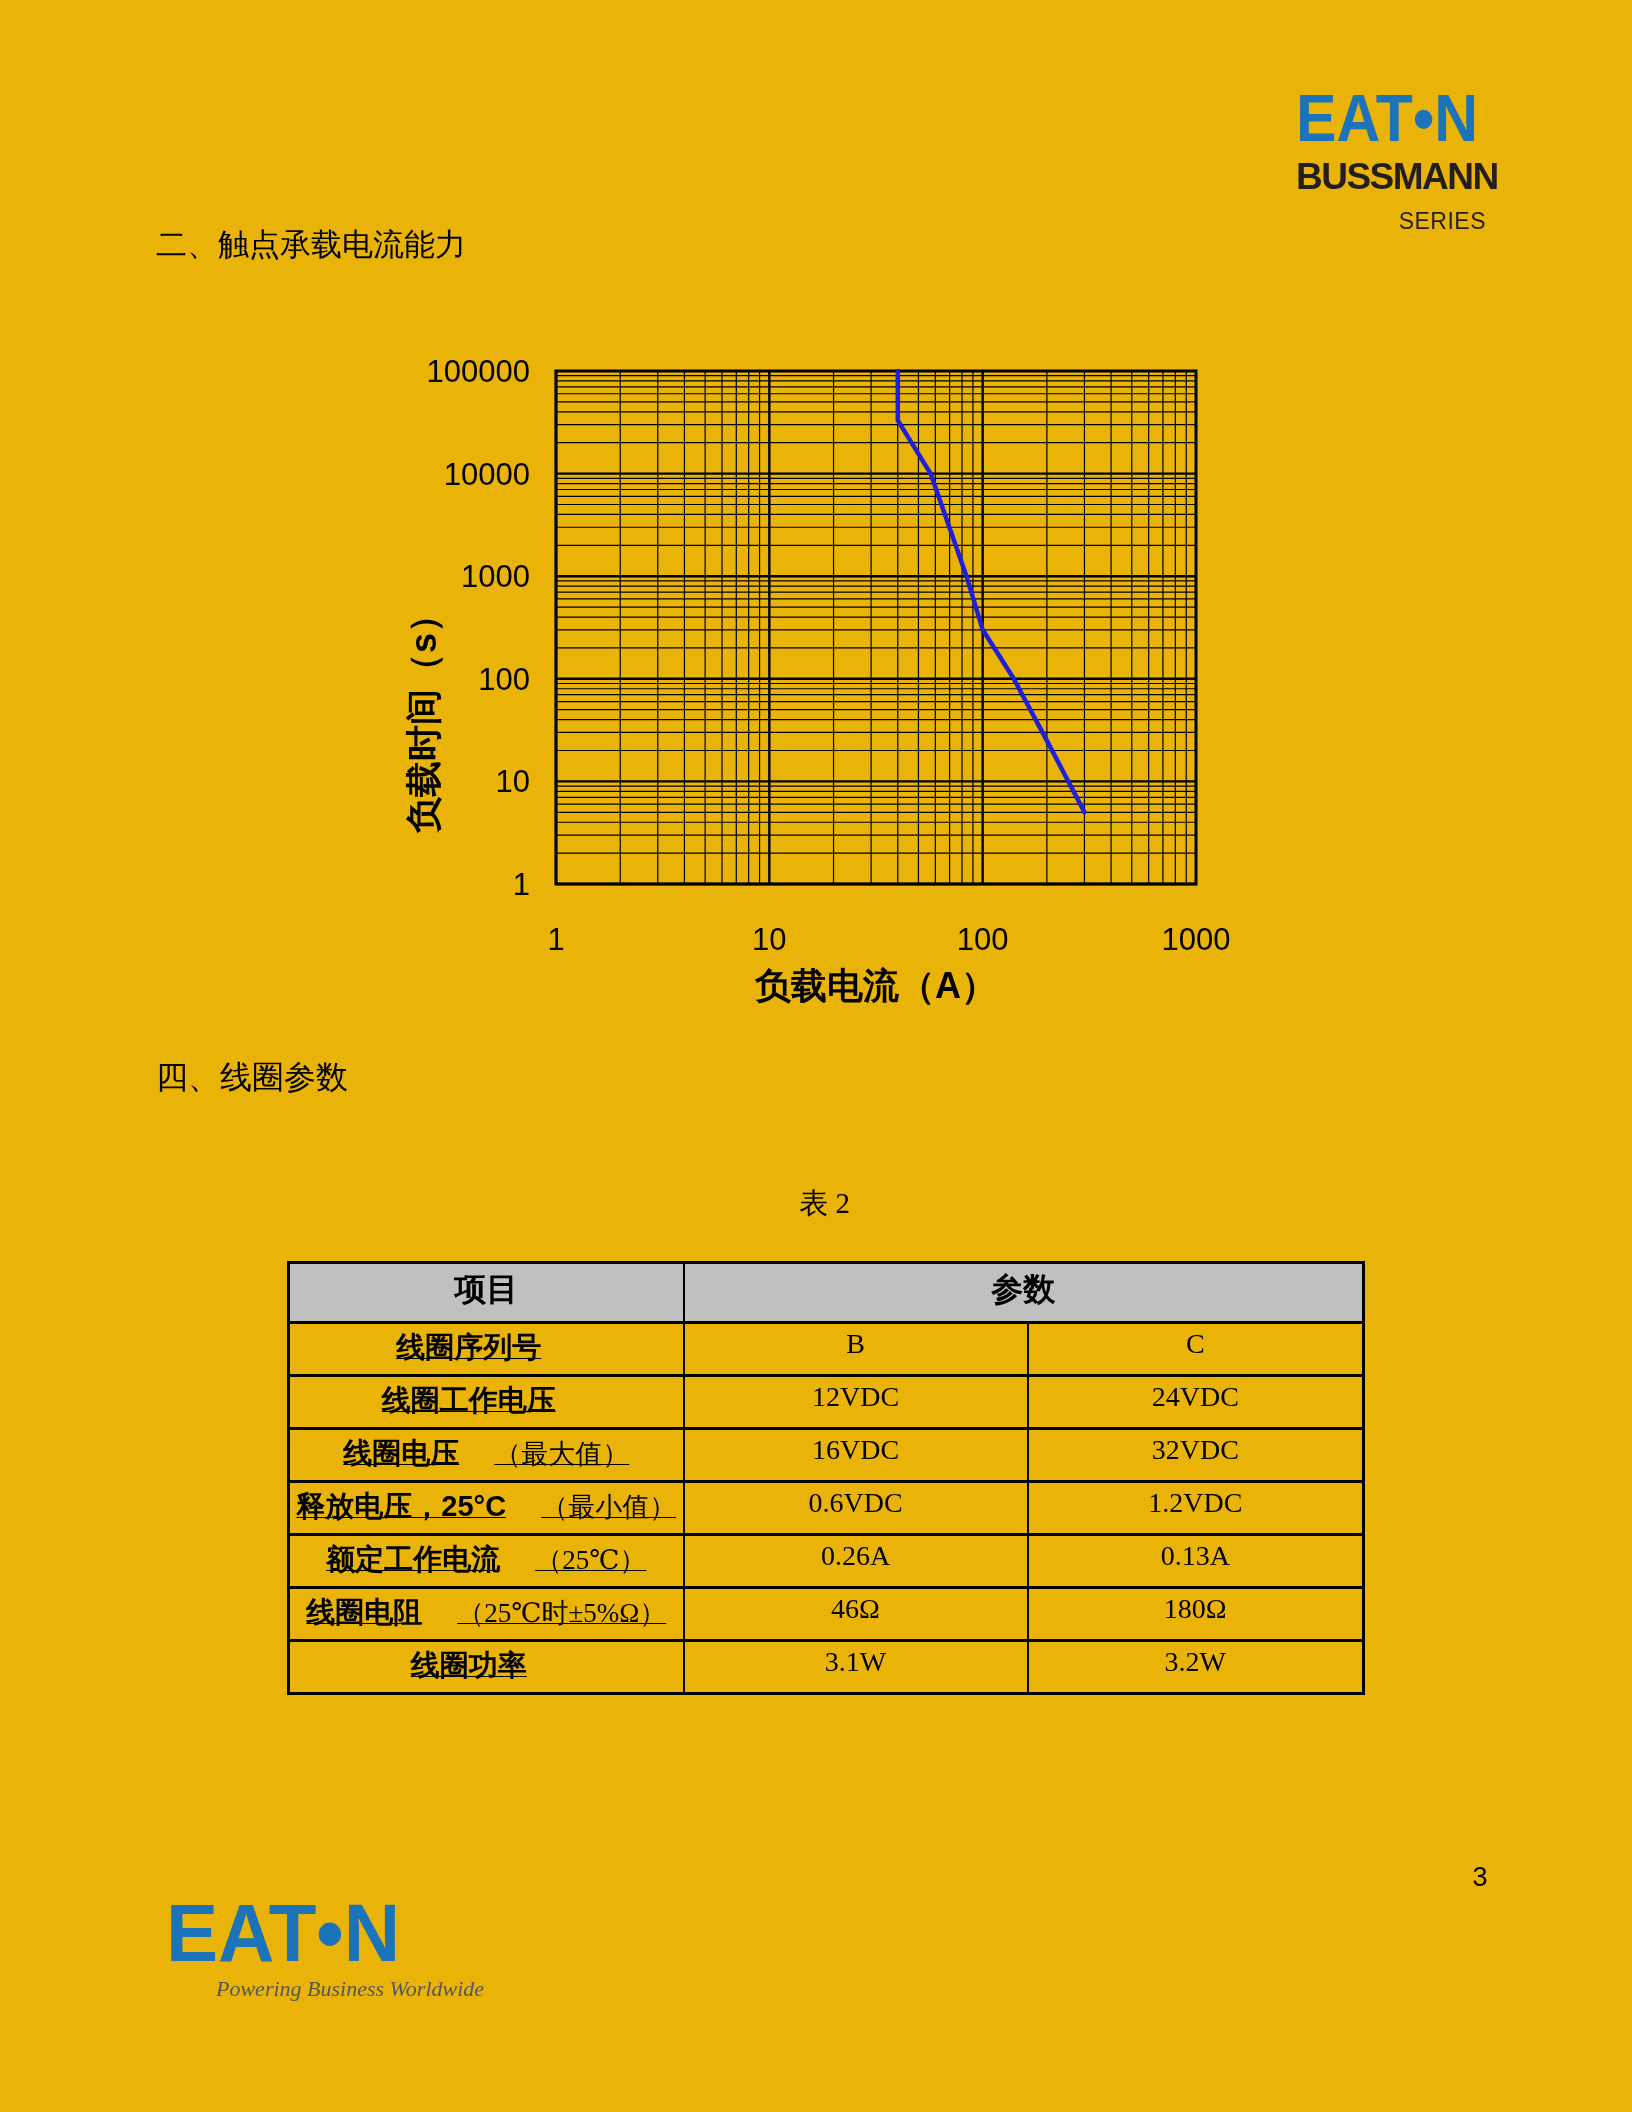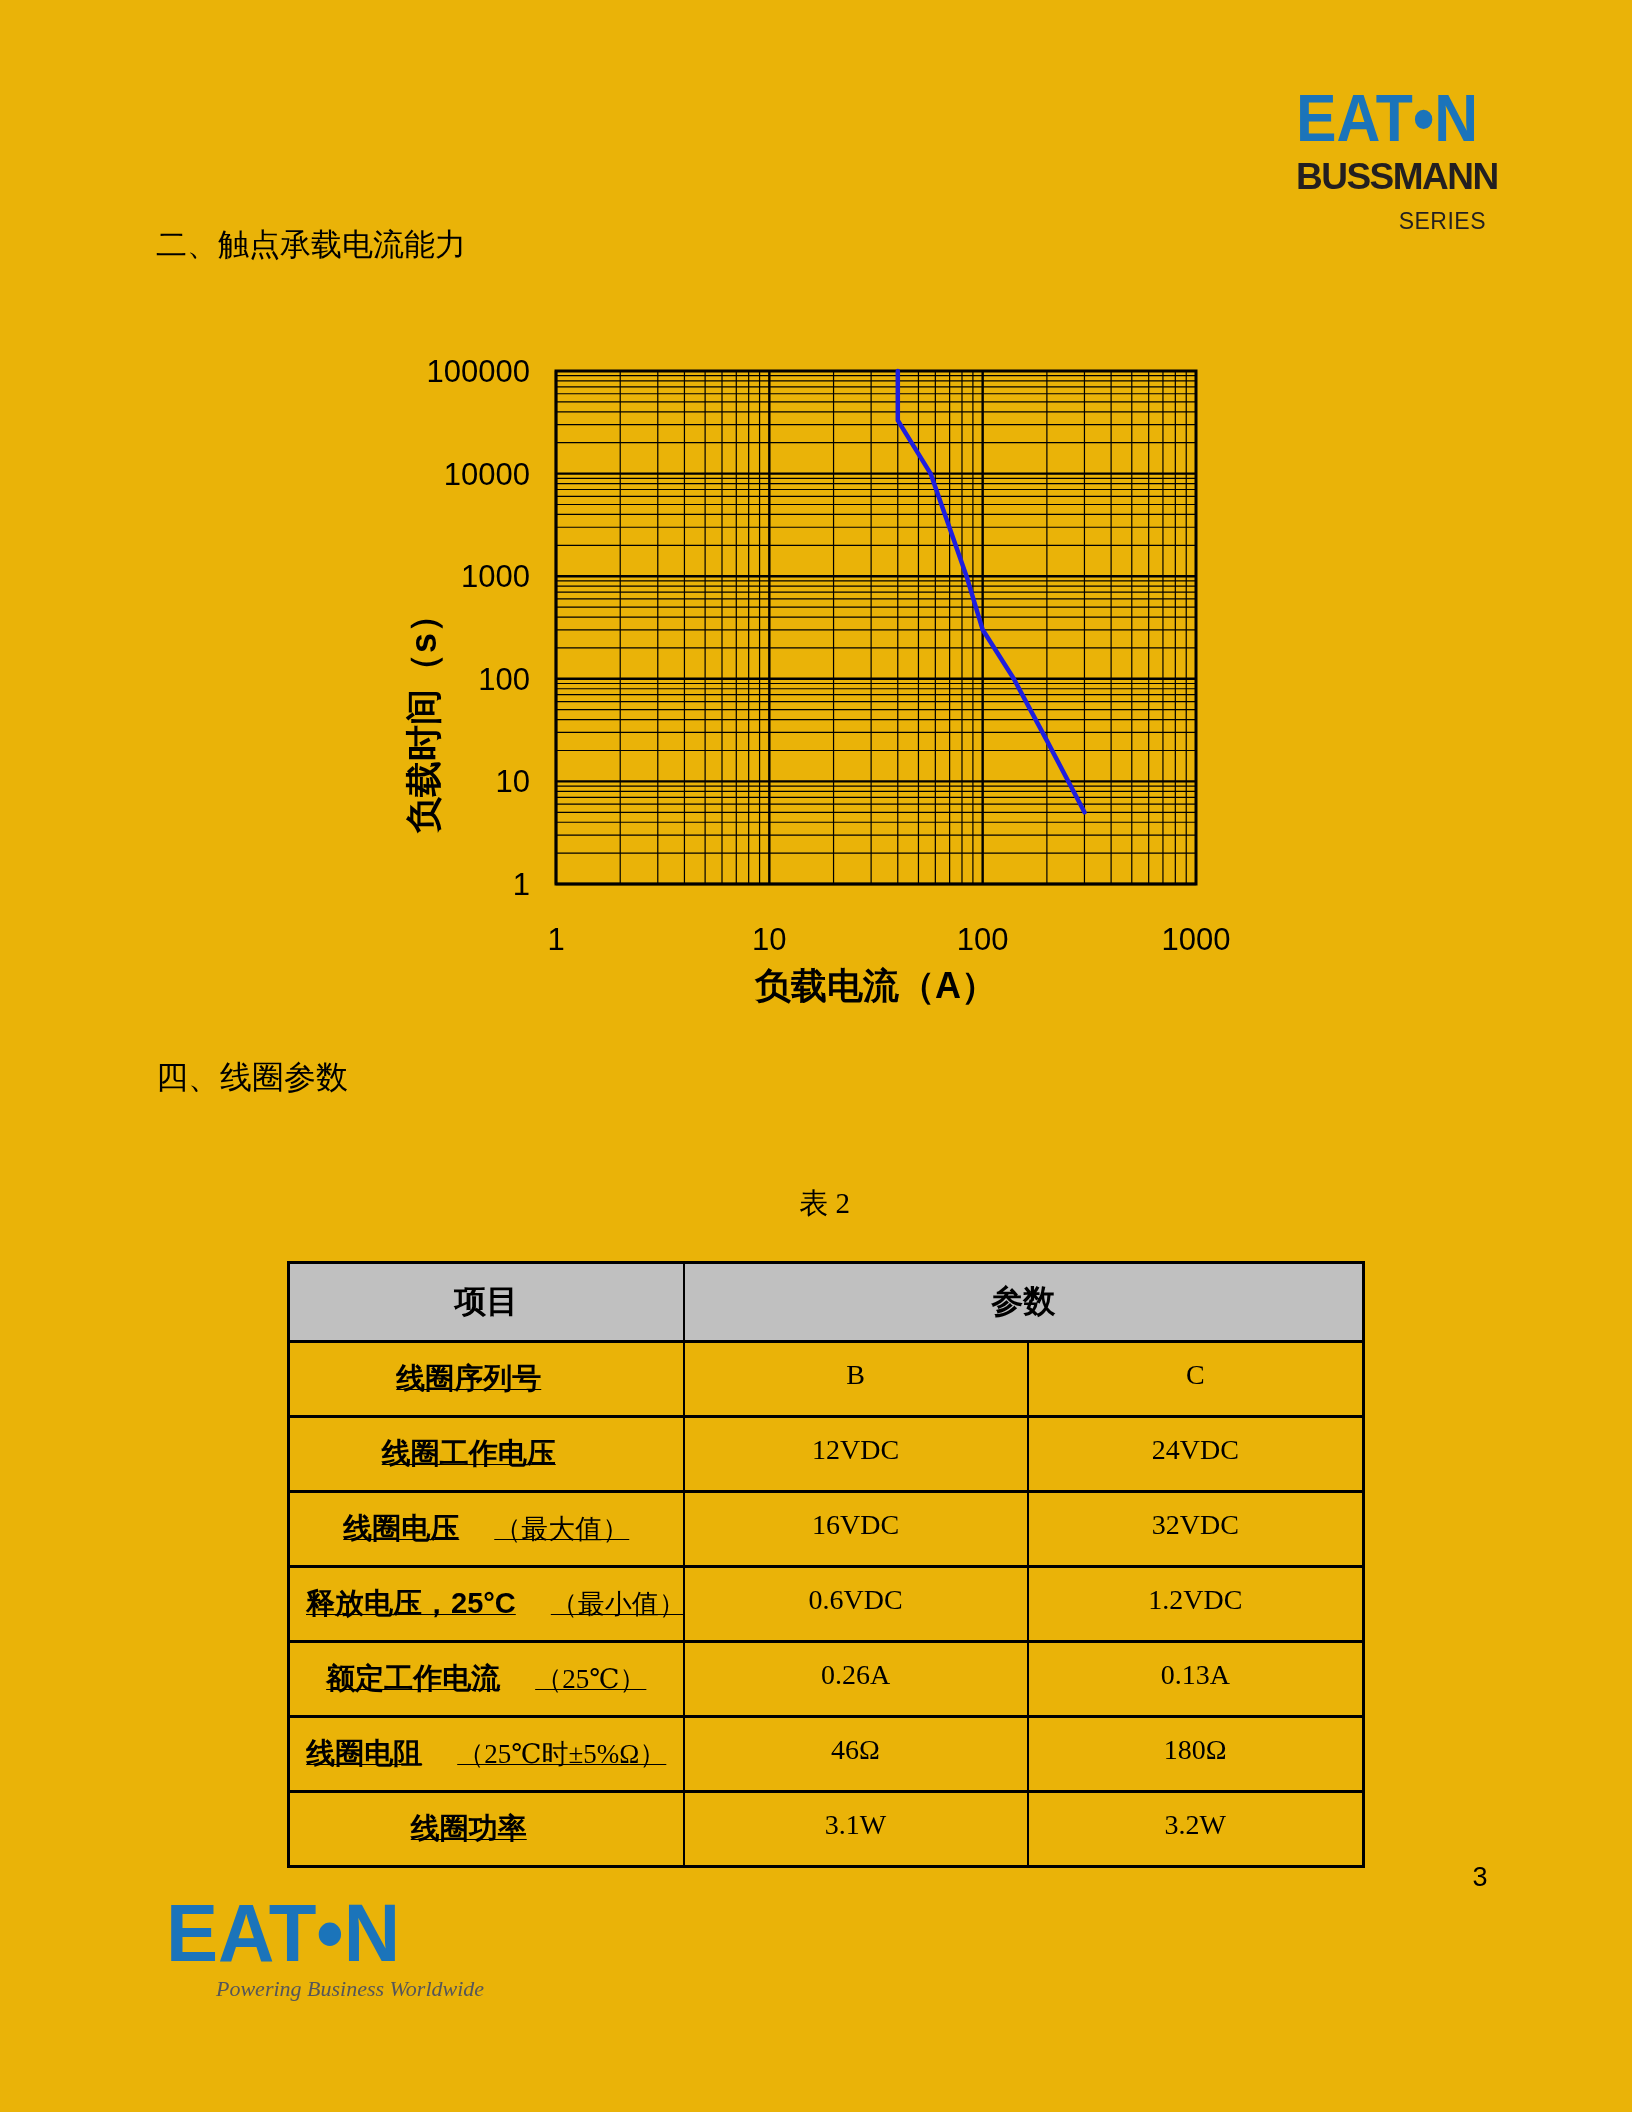--- a/index.html
+++ b/index.html
@@ -28,21 +28,21 @@
   .chart-wrap{position:absolute;left:390px;top:350px;width:850px;height:690px;}
   
   .tbl-caption{position:absolute;left:287px;top:1184px;width:1075px;text-align:center;
     font-family:"Liberation Serif","DejaVu Serif",serif;font-size:29px;}
   
   table.coil{position:absolute;left:287px;top:1261px;width:1075px;
     border-collapse:collapse;table-layout:fixed;border:3px solid #000;}
   table.coil th, table.coil td{
     border-top:3px solid #000;border-bottom:3px solid #000;
     border-left:2px solid #000;border-right:2px solid #000;
-    padding:16px;vertical-align:top;overflow:hidden;}
+    padding:4px;vertical-align:top;overflow:hidden;}
   table.coil thead tr{height:60px;}
   table.coil tbody tr{height:53px;}
   th.hdr{background:#c0c0c0;text-align:center;font-family:"Liberation Sans",sans-serif;
     font-weight:bold;font-size:32px;padding-top:6px;}
   td.lbl{text-align:center;padding:4px 6px 0 16px;white-space:nowrap;text-decoration:underline;}
   td.lbl .main{font-family:"Liberation Sans",sans-serif;font-weight:bold;font-size:29px;}
   td.lbl .note{font-family:"Liberation Serif","DejaVu Serif",serif;font-weight:normal;font-size:27px;margin-left:35px;}
   td.val{text-align:center;padding-top:7px;
     font-family:"Liberation Serif","DejaVu Serif",serif;font-size:28px;}
   

